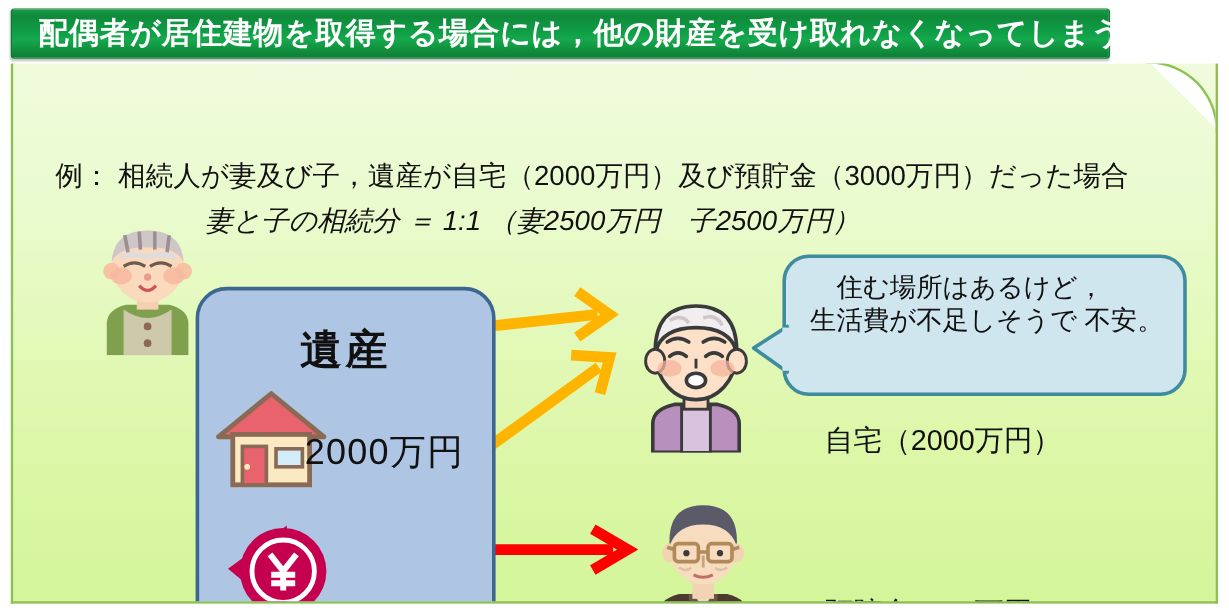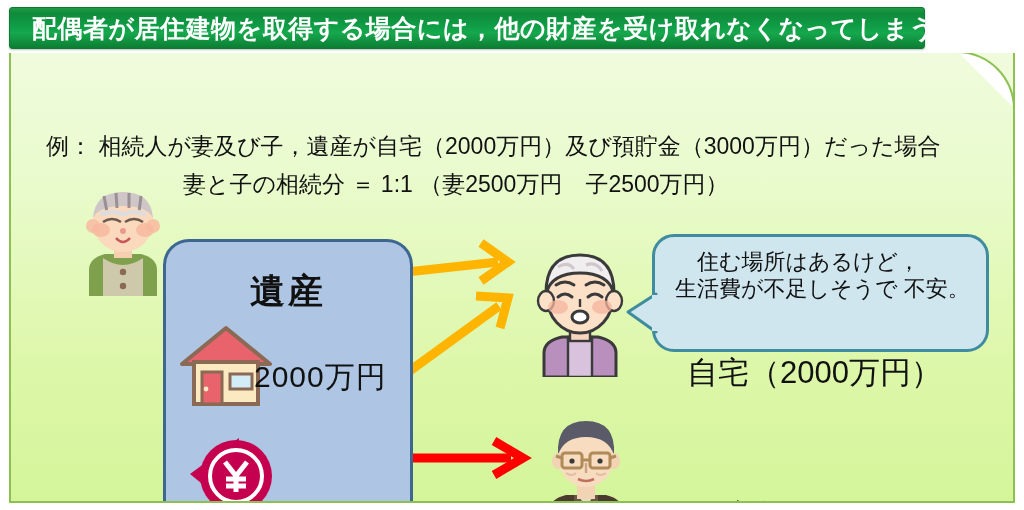--- a/index.html
+++ b/index.html
@@ -84,21 +84,21 @@
 
   
   .example-line {
     position: absolute;
     color: #111111;
     font-size: 23px;
     white-space: nowrap;
     line-height: 1;
   }
   #example-line-1 { left: 35px; top: 82px; }
-  #example-line-2 { left: 172px; top: 120px; }
+  #example-line-2 { left: 160px; top: 120px; font-style: italic; }
 
   
   #estate-box {
     position: absolute;
     left: 152px;
     top: 186px;
     width: 250px;
     height: 288px;
     box-sizing: border-box;
     border: 3px solid #3d6790;
@@ -146,21 +146,21 @@
   
   .person { position: absolute; }
   #person-deceased { left: 60px; top: 131px; width: 104px; height: 112px; }
   #person-widow    { left: 513px; top: 192px; width: 112px; height: 132px; }
   #person-son      { left: 525px; top: 358px; width: 100px; height: 124px; }
 
   
   #speech-bubble {
     position: absolute;
     left: 641px;
-    top: 181px;
+    top: 159px;
     width: 337px;
     height: 118px;
     box-sizing: border-box;
     background: #cfe6ef;
     border: 3px solid #3e8c9e;
     border-radius: 22px;
   }
   #speech-text {
     position: absolute;
     left: 20px;
@@ -168,21 +168,21 @@
     width: 300px;
     font-size: 22px;
     color: #111111;
     line-height: 1.22;
   }
   #speech-text .indent { padding-left: 22px; display: block; }
 
   
   .share-label {
     position: absolute;
-    font-size: 31px;
+    font-size: 24px;
     color: #111111;
     white-space: nowrap;
     line-height: 1.28;
   }
   #widow-share { left: 676px; top: 300px; }
   #son-share   { left: 676px; top: 443px; }
 
   
   #arrows-layer {
     position: absolute;

